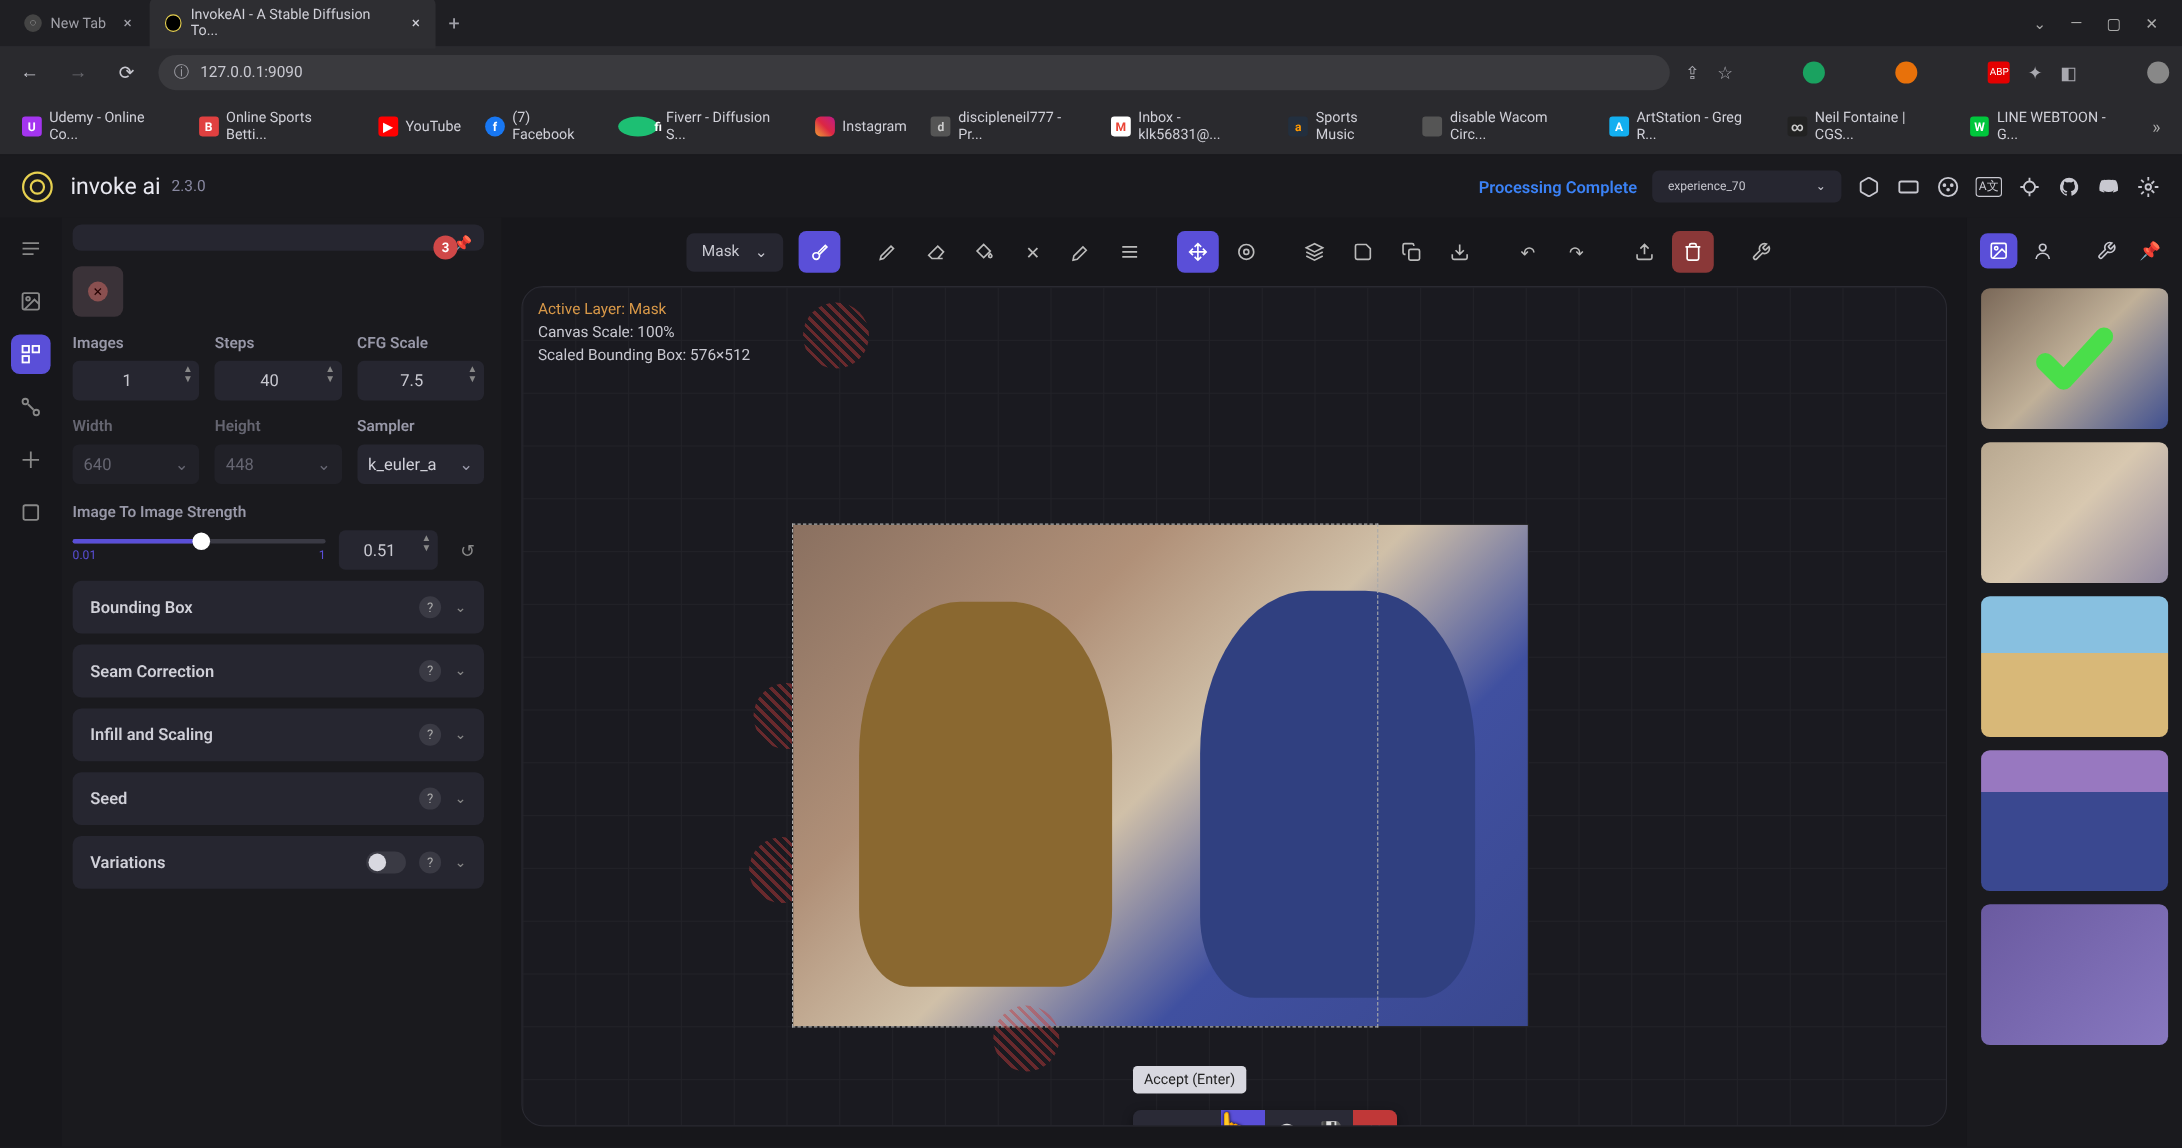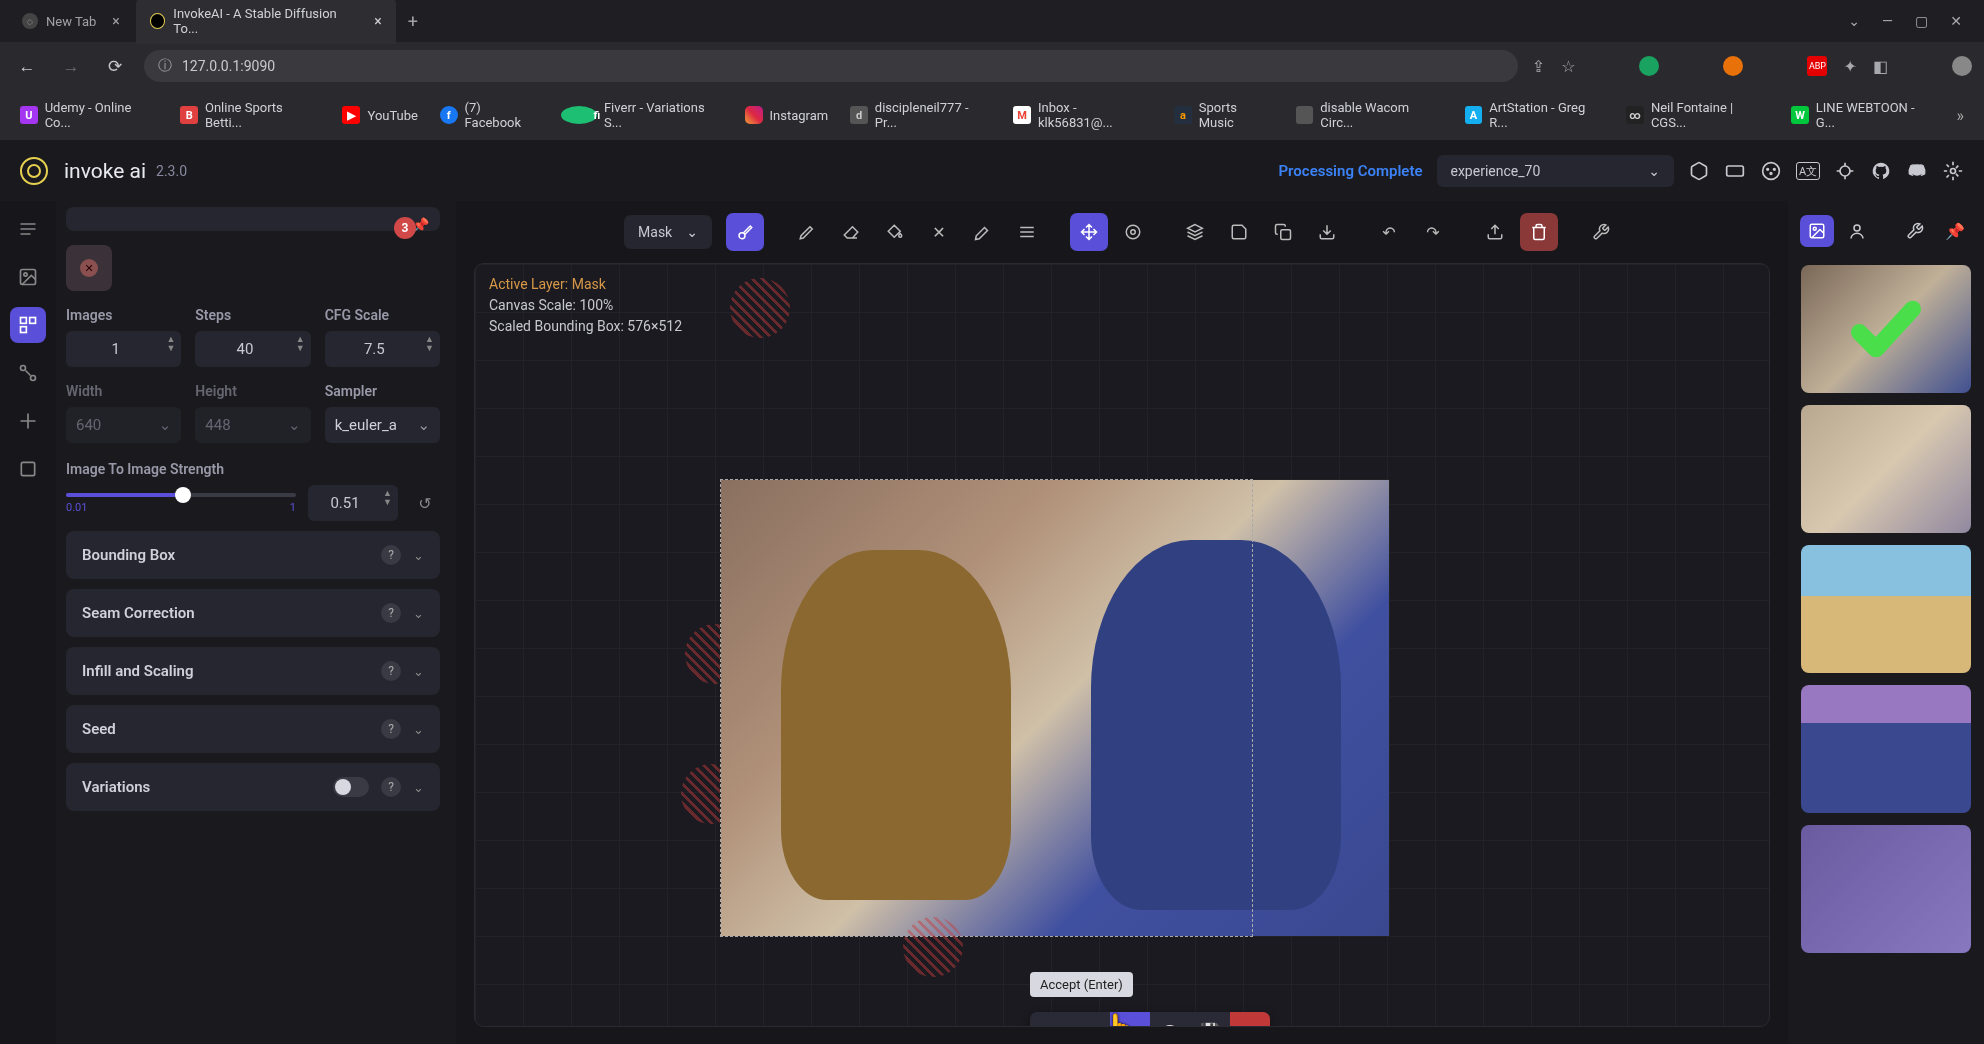--- a/index.html
+++ b/index.html
@@ -24,21 +24,21 @@
 .bm .bicon { width:18px; height:18px; border-radius:3px; display:inline-flex; align-items:center; justify-content:center; font-size:11px; font-weight:bold;}
 
 
 .app-header { display:flex; align-items:center; padding: 14px 20px; background:#1a1a1e;}
 .logo-circle { width:28px; height:28px; border:2px solid #e6d050; border-radius:50%; position:relative; margin-right:16px;}
 .logo-circle::after{content:""; position:absolute; inset:5px; border:2px solid #e6d050; border-radius:50%;}
 .brand { font-size:21px; color:#e8e8f0; margin-right:10px;}
 .version { font-size:14px; color:#8888a0;}
 .header-right { margin-left:auto; display:flex; align-items:center; gap:14px;}
 .status-text { color:#3b82f6; font-weight:600; font-size:15px;}
-.model-select { background:#262630; padding:8px 14px; border-radius:6px; font-size:14px; color:#c8c8d0; display:flex; align-items:flex-end; gap:108px; cursor:pointer;}
+.model-select { background:#262630; padding:8px 14px; border-radius:6px; font-size:11px; color:#c8c8d0; display:flex; align-items:flex-end; gap:64px; cursor:pointer;}
 .hicon { width:22px; height:22px; display:flex; align-items:center; justify-content:center; cursor:pointer; color:#c8c8d0;}
 
 
 .main { display:flex; height: calc(100% - 200px);}
 .rail { width:56px; background:#17171b; display:flex; flex-direction:column; align-items:center; padding-top:10px; gap:12px;}
 .rail-btn { width:36px; height:36px; border-radius:8px; display:flex; align-items:center; justify-content:center; cursor:pointer; color:#888;}
 .rail-btn.active { background:#5a4fd8; color:#fff;}
 
 .sidebar { width:400px; background:#1a1a1e; padding: 6px 16px 16px 10px; overflow-y:auto;}
 .prompt-box { background:#262630; border-radius:8px; padding:12px 14px; font-size:15px; color:#c8c8d0; position:relative; line-height:1.5;}
@@ -81,21 +81,21 @@
 
 
 .canvas-area { flex:1; background:#17171b; position:relative; display:flex; flex-direction:column;}
 .canvas-toolbar { display:flex; align-items:center; justify-content:center; gap:6px; padding:12px;}
 .tb-btn { width:38px; height:38px; border-radius:7px; display:flex; align-items:center; justify-content:center; cursor:pointer; color:#bbb; font-size:16px;}
 .tb-btn.accent { background:#5a4fd8; color:#fff;}
 .tb-btn.danger { background:#8a3838; color:#fff;}
 .tb-select { background:#262630; padding:9px 14px; border-radius:7px; font-size:14px; color:#c8c8d0; display:flex; align-items:center; gap:14px; margin-right:8px;}
 .tb-gap { width:12px;}
 
-.viewport { flex:1; margin:0 18px 18px; border:1px solid #2a2a32; border-radius:10px; position:relative; overflow:hidden;
+.viewport { flex:1; margin:0 18px 18px; border:1px solid #2a2a32; border-radius:20px; position:relative; overflow:hidden;
   background-image: linear-gradient(#222228 1px, transparent 1px), linear-gradient(90deg, #222228 1px, transparent 1px);
   background-size: 48px 48px; background-color:#1a1a20;}
 .layer-info { position:absolute; top:10px; left:14px; font-size:14px; line-height:1.5;}
 .layer-info .orange { color:#d89848;}
 .bbox { position:absolute; border:1px dashed #aaa;}
 .canvas-img { position:absolute; background:linear-gradient(135deg,#8a7060 0%, #b09078 30%, #d0c0a8 50%, #4050a0 70%, #3a4890 100%); border:1px solid #222;}
 .hero { position:absolute; background:#304080; border-radius:40% 40% 20% 20%;}
 .hero.gold { background:#8a6830;}
 .mask-circle { position:absolute; border-radius:50%; background: repeating-linear-gradient(45deg, rgba(200,60,60,0.45) 0 3px, transparent 3px 7px);}
 
@@ -176,21 +176,21 @@
     <div class="bm">
         <span class="bicon" style="background:#ff0000;color:#fff;">▶</span>
         <span>YouTube</span>
       </div>
     <div class="bm">
         <span class="bicon" style="background:#1877f2;color:#fff;border-radius:50%;">f</span>
         <span>(7) Facebook</span>
       </div>
     <div class="bm">
         <span class="bicon" style="background:#1dbf73;color:#fff;border-radius:50%;padding-left:36px;">fi</span>
-        <span>Fiverr - Variations S...</span>
+        <span>Fiverr - Diffusion S...</span>
       </div>
     <div class="bm">
         <span class="bicon" style="background:linear-gradient(45deg,#f09433,#e6683c,#dc2743,#cc2366,#bc1888);border-radius:5px;"></span>
         <span>Instagram</span>
       </div>
     <div class="bm">
         <span class="bicon" style="background:#555;color:#ccc;">d</span>
         <span>discipleneil777 - Pr...</span>
       </div>
     <div class="bm">

